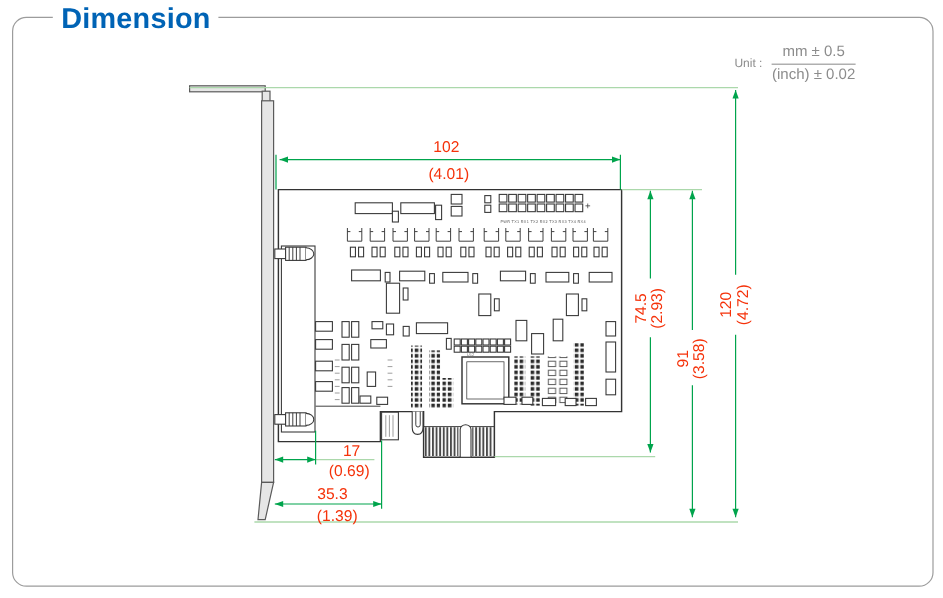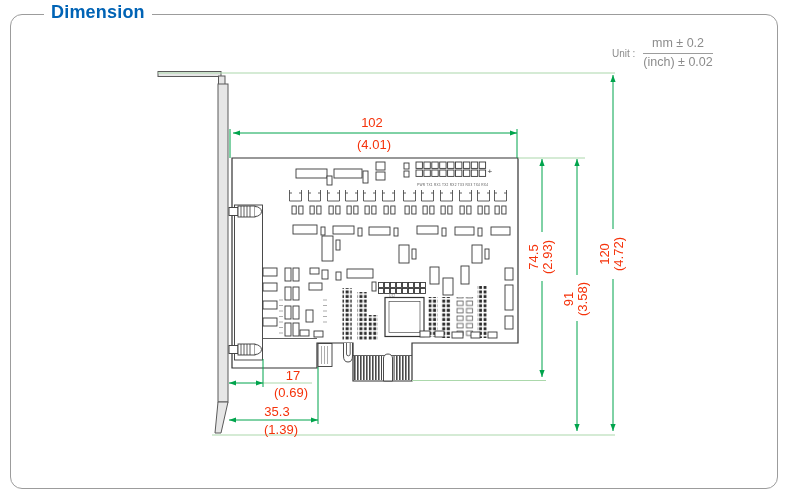--- a/index.html
+++ b/index.html
@@ -2,21 +2,21 @@
 <html><head>
 <meta charset="utf-8">
 <style>
   html,body{margin:0;padding:0;background:#fff;}
   #stage{position:relative;width:786px;height:498px;background:#fff;
          font-family:"Liberation Sans",sans-serif;overflow:hidden;}
   
   .frame{position:absolute;left:10px;top:14px;width:766px;height:473px;
          border:1.5px solid #9c9c9c;border-radius:12px;}
   .title{position:absolute;left:44px;top:2px;background:#fff;padding:0 7px;
-         color:#0063b5;font-size:18px;font-weight:bold;letter-spacing:0.2px;}
+         color:#0063b5;font-size:24px;font-weight:bold;letter-spacing:0.2px;}
   
   .unit{position:absolute;top:36px;left:612px;display:flex;align-items:center;gap:8px;
         color:#8c8c8c;}
   .unit .u-label{font-size:10px;}
   .unit .frac{text-align:center;font-size:12.5px;line-height:1.25;}
   .unit .frac .num{border-bottom:1px solid #9c9c9c;padding:0 3px 1px 3px;}
   .unit .frac .den{padding-top:1px;}
   svg{position:absolute;left:0;top:0;}
   
   .outline{stroke:#333;stroke-width:1.2;fill:#fff;}
@@ -37,21 +37,21 @@
 <body>
 
 <div id="stage">
 
   <div class="frame"></div>
   <div class="title">Dimension</div>
 
   <div class="unit">
     <span class="u-label">Unit :</span>
     <span class="frac">
-      <div class="num">mm ± 0.2</div>
+      <div class="num">mm ± 0.5</div>
       <div class="den">(inch) ± 0.02</div>
     </span>
   </div>
 
   <svg width="786" height="498" viewBox="0 0 786 498">
     <defs>
       <pattern id="fing" width="3" height="4" patternUnits="userSpaceOnUse">
         <rect width="1.6" height="4" fill="#4a4a4a"></rect>
       </pattern>
       <pattern id="pins" width="4.6" height="4.6" patternUnits="userSpaceOnUse">

